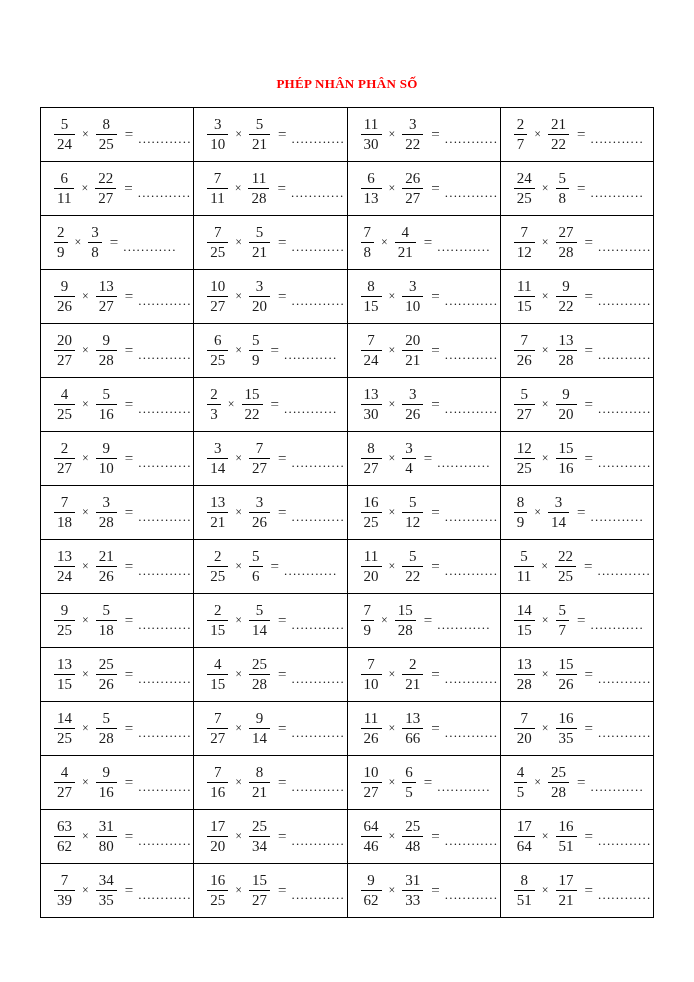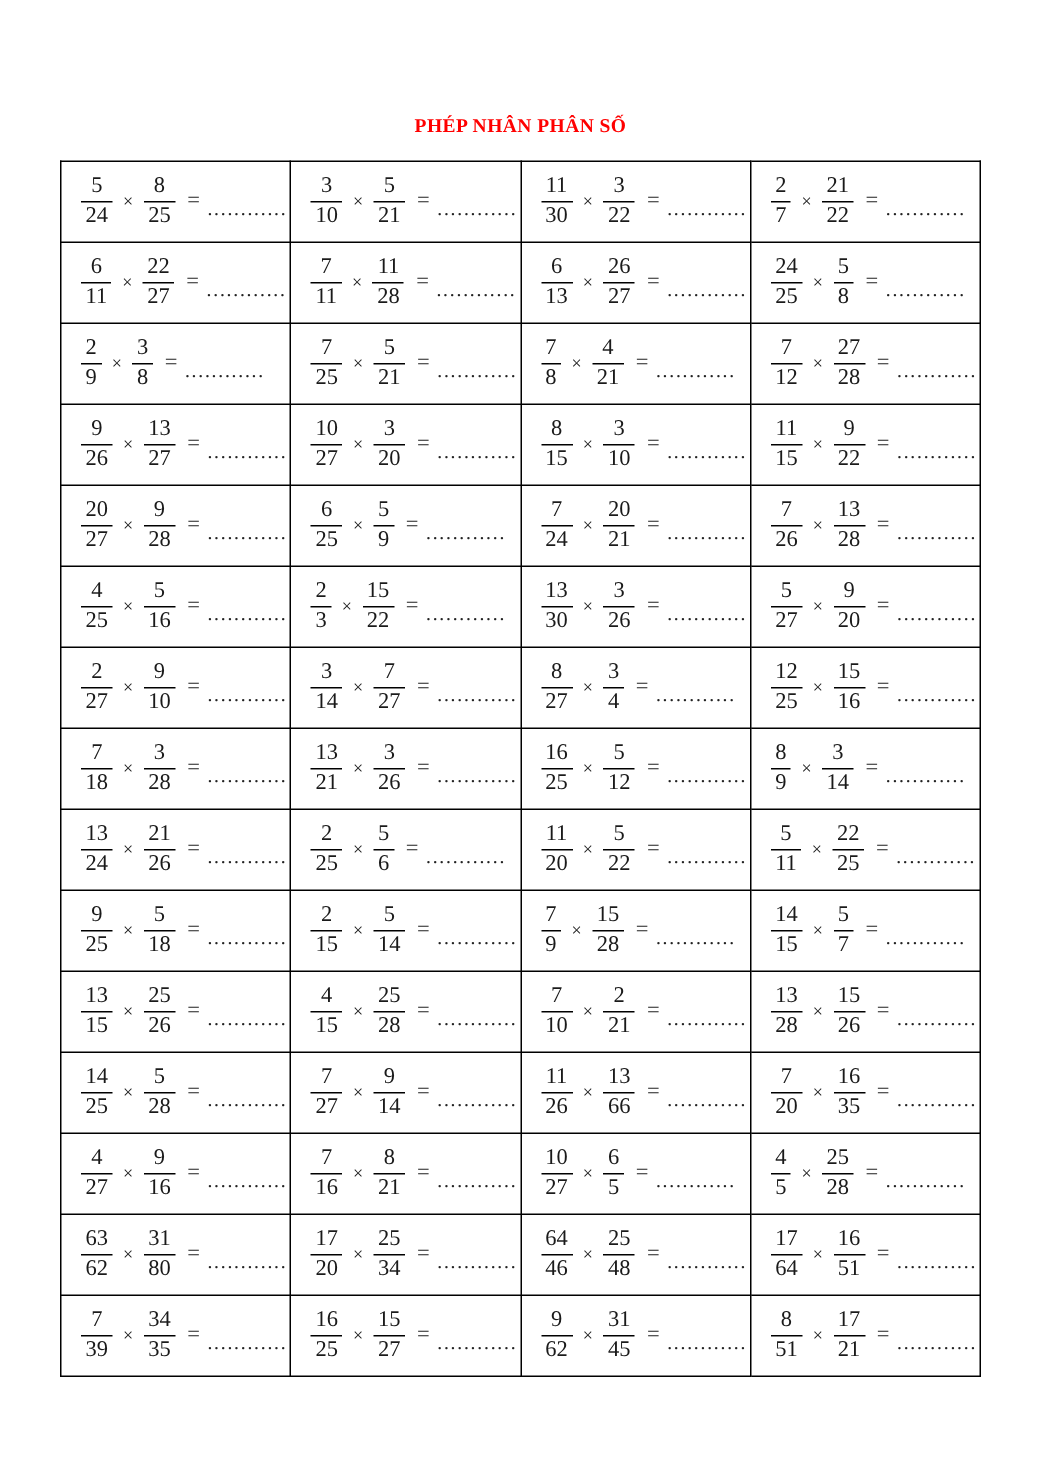--- a/index.html
+++ b/index.html
@@ -1017,21 +1017,21 @@
 
   <td class="cell">
     <div class="expr">
       <span class="frac">
         <span class="num">9</span>
         <span class="den">62</span>
       </span>
       <span class="op">×</span>
       <span class="frac">
         <span class="num">31</span>
-        <span class="den">45</span>
+        <span class="den">33</span>
       </span>
       <span class="eq">=</span>
       <span class="answer-dots">............</span>
     </div>
   </td>
 
   <td class="cell">
     <div class="expr">
       <span class="frac">
         <span class="num">8</span>

